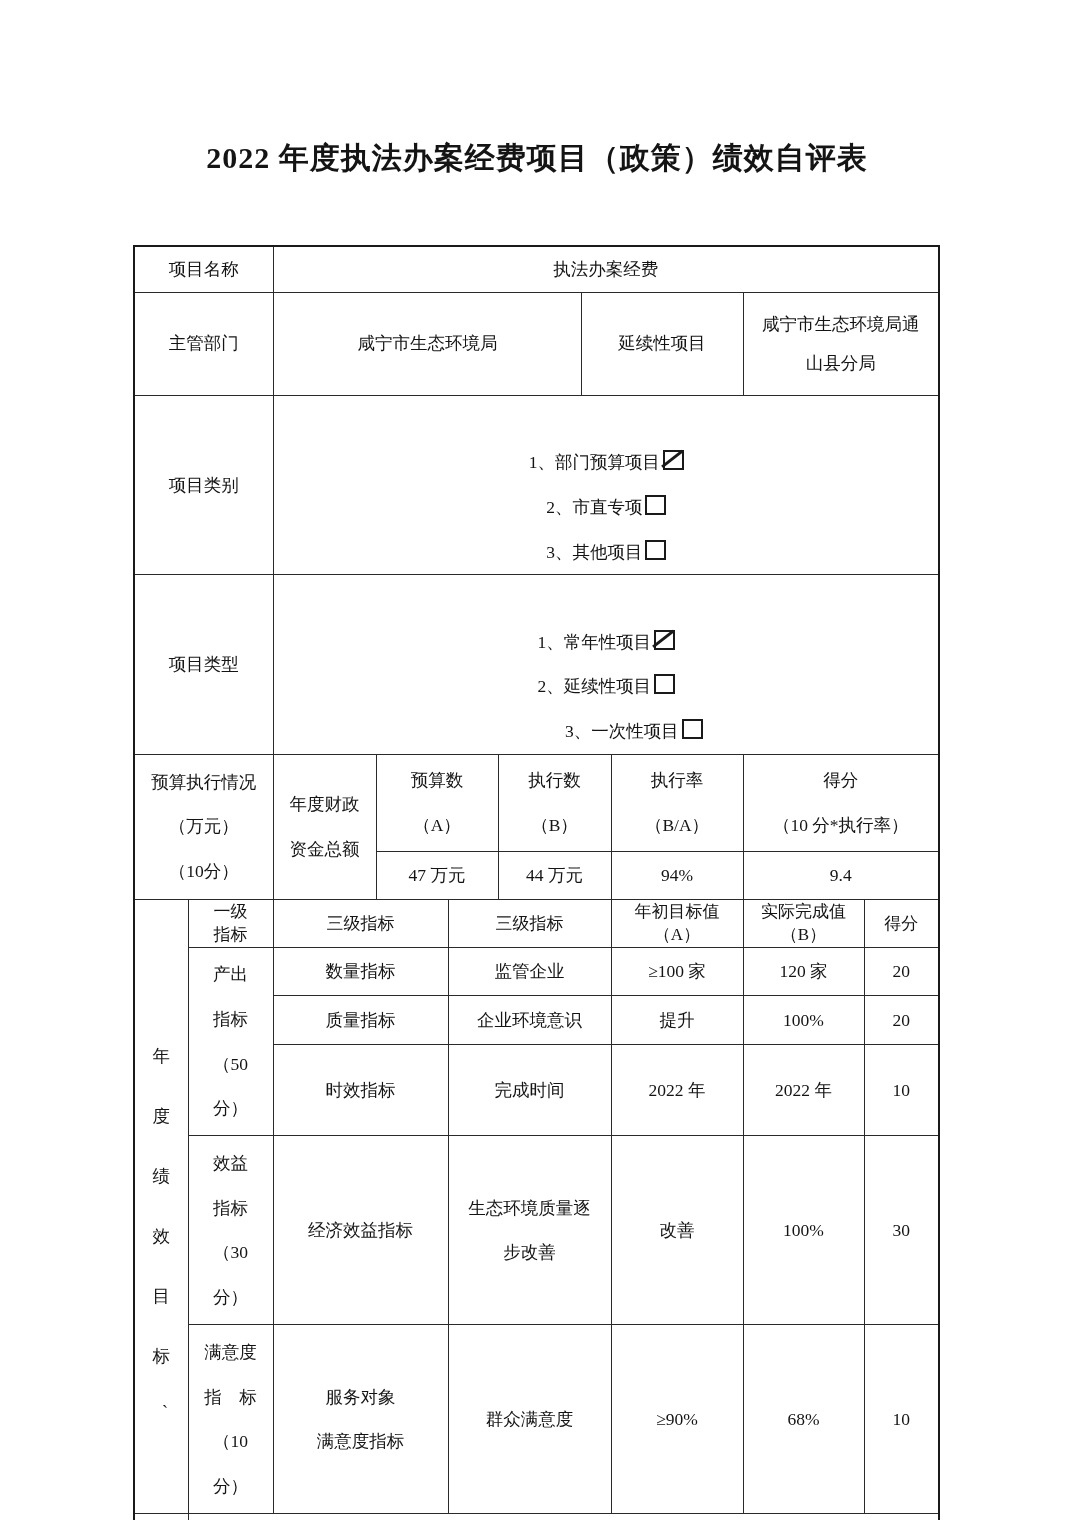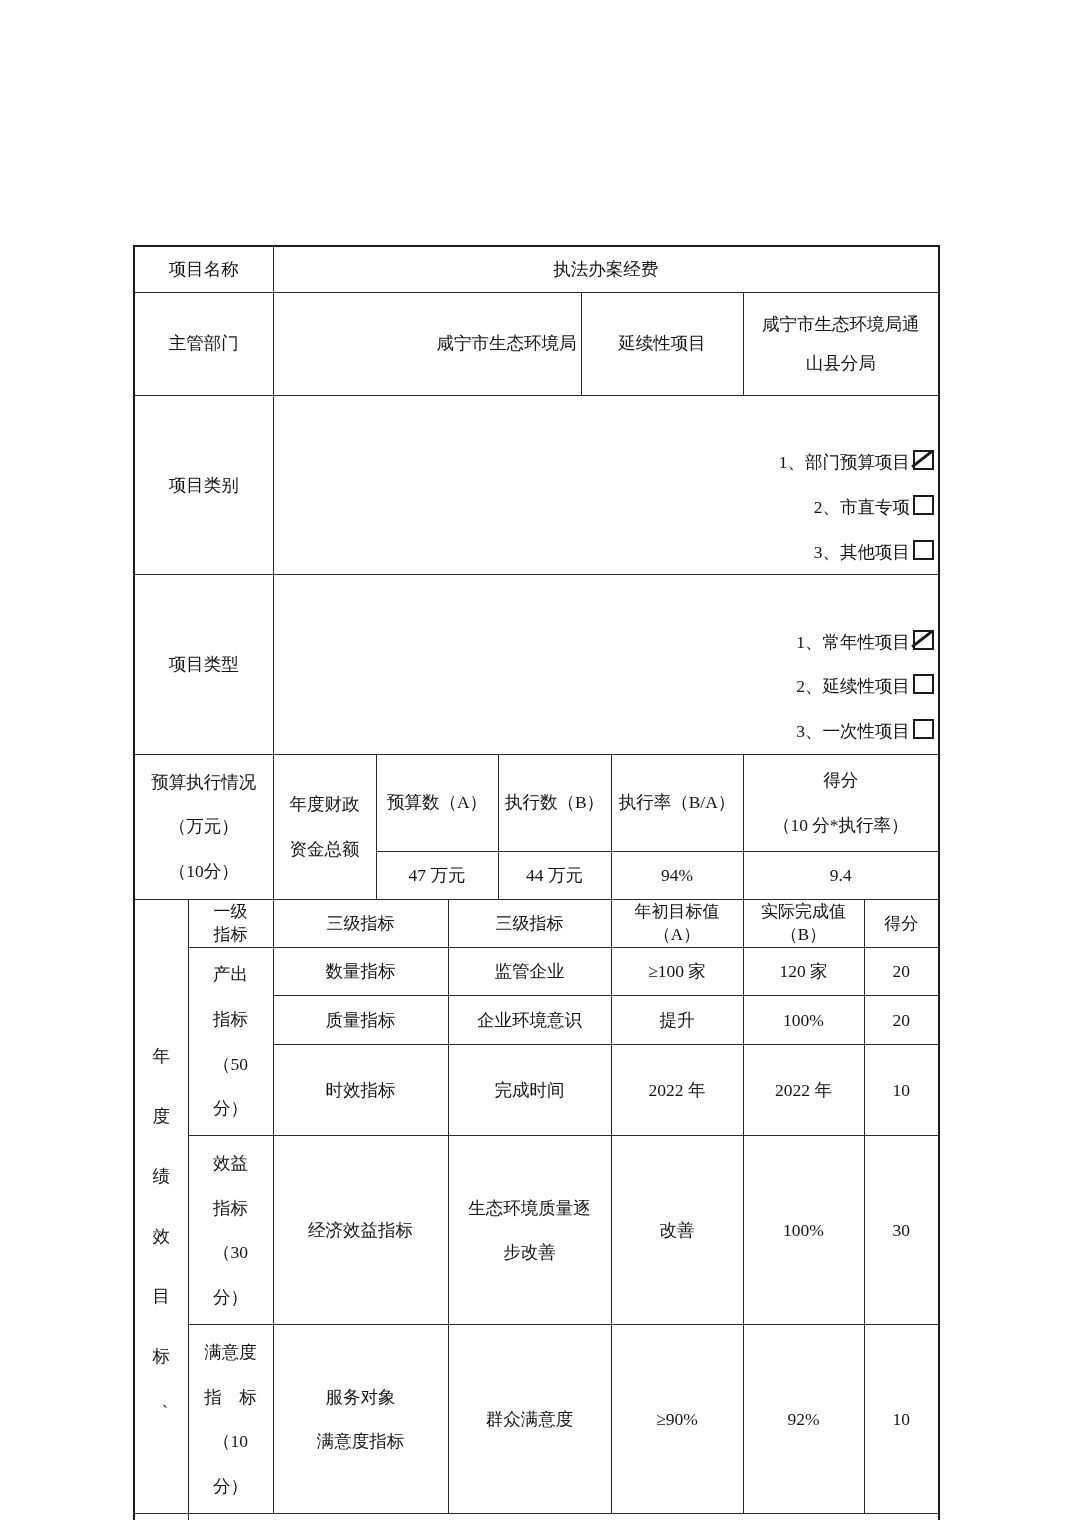--- a/index.html
+++ b/index.html
@@ -11,22 +11,22 @@
          font-size:30px;font-weight:600;letter-spacing:1px;white-space:nowrap;}
   .subtitle{position:absolute;top:199px;left:133px;width:805px;display:flex;
             font-size:23px;font-weight:700;}
   .subtitle .unit{margin-left:28px;}
   .subtitle .date{margin-left:auto;margin-right:22px;}
 
   table.eval{position:absolute;top:245px;left:133px;width:805px;
              border-collapse:collapse;table-layout:fixed;
              border:2px solid #1a1a1a;font-size:17.5px;}
   td{border:1px solid #2a2a2a;text-align:center;vertical-align:middle;
-     padding:0 4px;white-space:pre-line;line-height:2.55;overflow:hidden;}
-  td.left{text-align:right;padding-left:12px;}
+     padding:0 11px;white-space:pre-line;line-height:2.55;overflow:hidden;}
+  td.left{text-align:center;padding-left:12px;}
   td.hd{line-height:1.4;font-size:17px;}
   td.side{line-height:60px;padding:0;}
   td.tot{line-height:2.3;padding:0;}
   td.lh14{line-height:2.2;}
 
   .seg{white-space:nowrap;}
   .seg + .seg{}
   .seg.wide{margin-left:55px;}
   .cb{display:inline-block;width:17px;height:16px;border:2px solid #1a1a1a;
       margin-left:3px;vertical-align:-2px;position:relative;}
@@ -35,20 +35,21 @@
       transform:rotate(-38deg);transform-origin:left bottom;}
 
   .tick{position:absolute;left:162px;top:1402px;font-size:18px;}
   .pageno{position:absolute;top:1406px;left:0;width:1074px;text-align:center;font-size:17px;}
 </style>
 </head>
 <body>
 
 <div class="page">
 
+  <div class="title">2022 年度执法办案经费项目（政策）绩效自评表</div>
 
 
   <table class="eval">
     <colgroup>
       <col style="width:54px">
         <col style="width:85px">
         <col style="width:103px">
       <col style="width:72px">
         <col style="width:50px">
         <col style="width:83px">
@@ -164,21 +165,21 @@
       </tr>
       <tr style="height:189px">
         <td>满意度
 指　标
 （10
 分）</td>
         <td colspan="2">服务对象
 满意度指标</td>
         <td colspan="3">群众满意度</td>
         <td>≥90%</td>
-        <td>92%</td>
+        <td>68%</td>
         <td>10</td>
       </tr>
 
       <tr style="height:112px">
         <td class="tot">总
 分</td>
         <td colspan="9">99.4</td>
       </tr>
     </tbody>
   </table>

